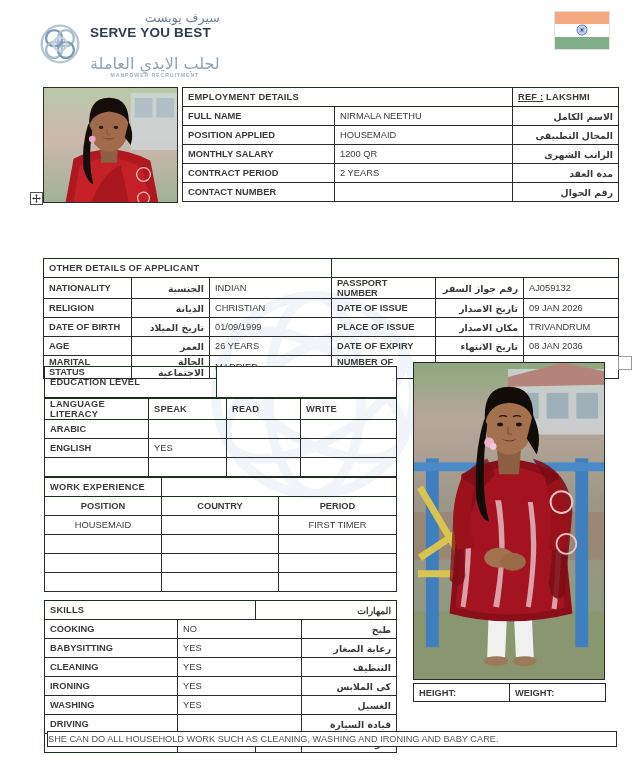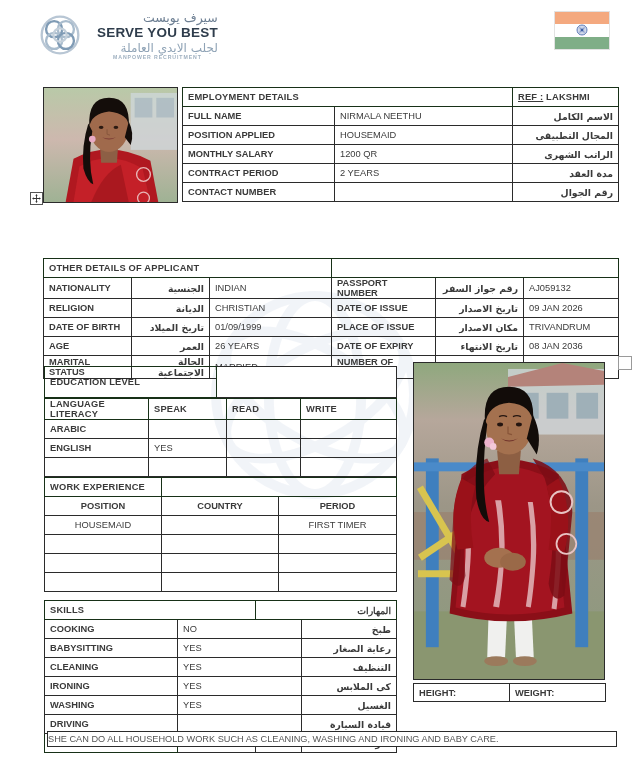--- a/index.html
+++ b/index.html
@@ -30,37 +30,37 @@
   }
 
   
   .header {
     position: absolute;
     left: 0; top: 0; width: 635px; height: 78px;
   }
   .logo-wrap {
     position: absolute;
     left: 38px; top: 10px;
-    display: flex; align-items: center; gap: 15px;
+    display: flex; align-items: center; gap: 8px;
   }
   .logo-mark { width: 44px; height: 44px; flex: none; }
   .logo-text { line-height: 1; padding-top: 2px; }
   .logo-ar-top {
     font-size: 12.5px; color: #6d7f93; text-align: right;
     font-family: "DejaVu Sans", sans-serif;
     letter-spacing: 0px; direction: rtl;
   }
   .logo-main {
     font-size: 13.5px; font-weight: bold; color: #2f3d4c;
     letter-spacing: 0.2px; margin-top: 1px;
   }
   .logo-ar-bot {
-    font-size: 12px; color: #8fa3b6; text-align: right;
+    font-size: 16px; color: #8fa3b6; text-align: right;
     font-family: "DejaVu Sans", sans-serif; direction: rtl;
-    margin-top: 3px;
+    margin-top: 17px;
   }
   .logo-sub {
     font-size: 5.2px; color: #9fb0c0; letter-spacing: 0.9px;
     text-align: center; margin-top: 1px; font-weight: bold;
   }
   .flag {
     position: absolute;
     right: 25px; top: 11px;
     width: 56px; height: 39px;
     border: 1px solid #e2e2e2;

